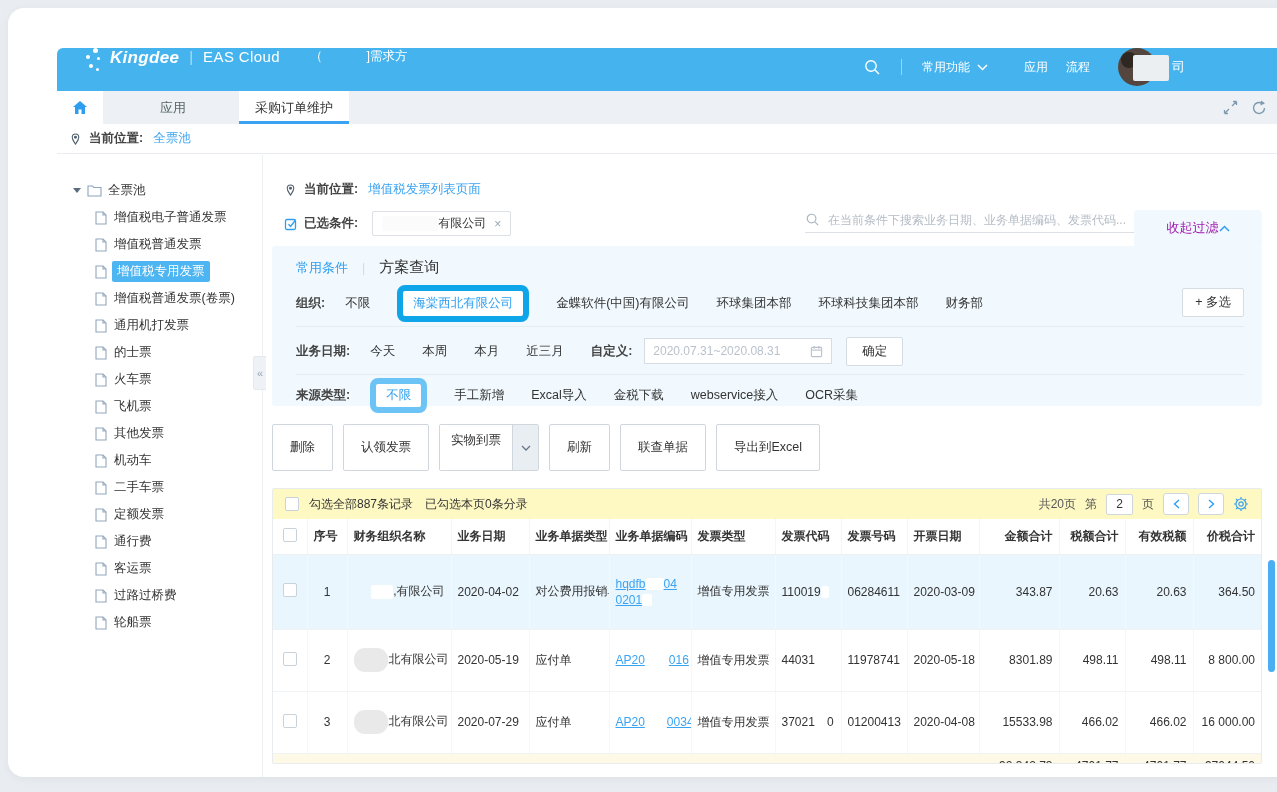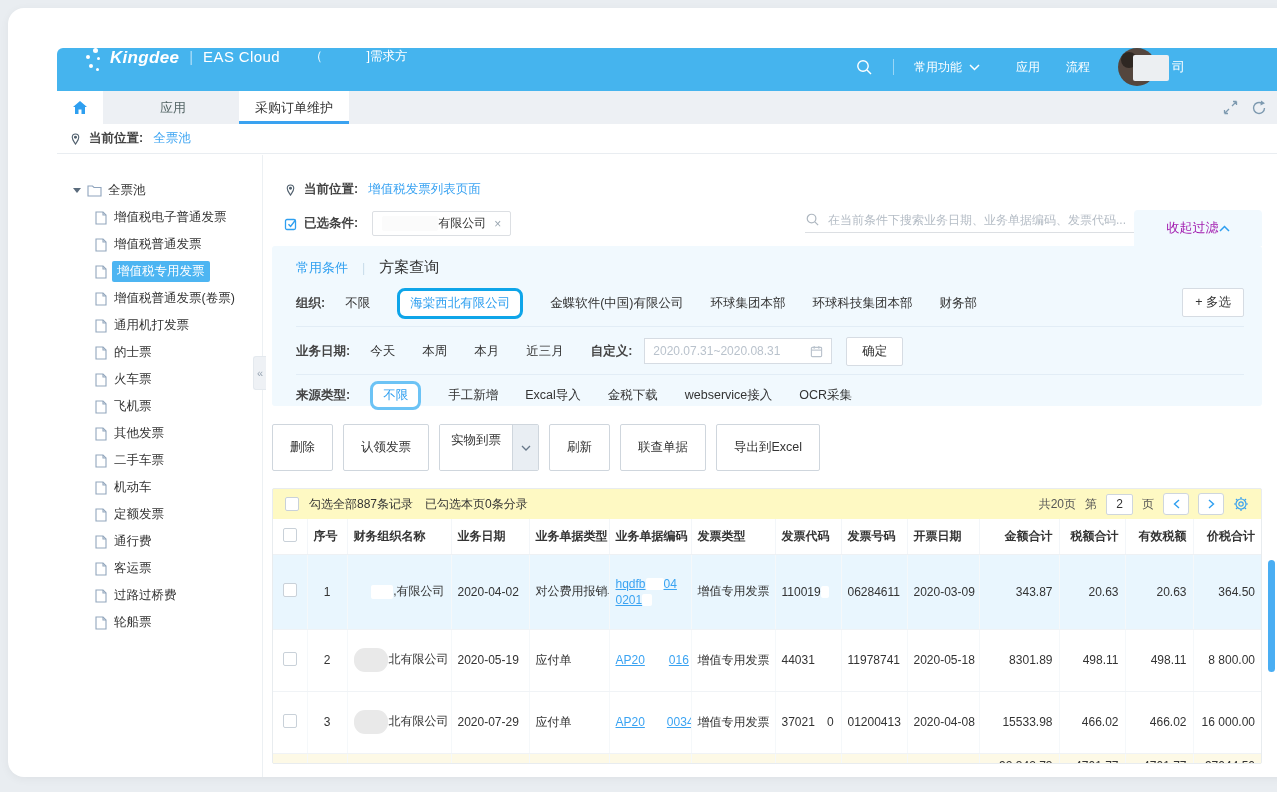--- a/index.html
+++ b/index.html
@@ -65,21 +65,21 @@
 .collapse{position:absolute;left:862px;top:55px;width:128px;height:36px;background:#f1f9fe;border-radius:4px 4px 0 0;display:flex;align-items:center;justify-content:center;color:#a21caf;font-size:13px;font-weight:500;cursor:pointer}
 
 .fpanel{position:absolute;left:0;top:91px;width:990px;height:160px;background:#f1f9fe;border-radius:3px;font-size:12.5px}
 .f-tabs{position:absolute;left:24px;top:12px;display:flex;align-items:center}
 .f-tabs .t1{color:#2e9ff0;font-size:13px;font-weight:500}
 .f-tabs .dv{color:#c8dcea;margin:0 14px}
 .f-tabs .t2{color:#333;font-size:15px}
 .frow{position:absolute;left:24px;right:110px;display:flex;align-items:center}
 .frow .flbl{font-weight:700;color:#444;margin-right:20px}
 .fopt{margin-right:27px;color:#333;cursor:pointer}
-.fsel{border:3px solid #0ea5e9;color:#2e9ff0;background:#fff;border-radius:8px;padding:4px 10px;margin-right:27px;cursor:pointer}
+.fsel{border:6px solid #0ea5e9;color:#2e9ff0;background:#fff;border-radius:8px;padding:4px 10px;margin-right:27px;cursor:pointer}
 .f-org{top:42px;height:30px}
 .f-date{top:90px;height:30px}
 .f-src{top:136px;height:26px}
 .fhr{position:absolute;left:24px;right:18px;border-top:1px solid #e2edf6}
 .multi{position:absolute;right:18px;top:42px;border:1px solid #d6dce3;background:#fff;border-radius:2px;padding:5px 12px;font-size:12.5px;color:#333;cursor:pointer}
 .dinput{width:188px;height:26px;background:#fff;border:1px solid #d6dce3;border-radius:0;display:flex;align-items:center;padding:0 8px;color:#b9c2cc;font-size:12px;margin-right:14px}
 .dinput span{flex:1}
 .fbtn{border:1px solid #d6dce3;background:#fff;border-radius:2px;padding:5px 15px;font-size:12.5px;color:#333;cursor:pointer}
 
 .actions{position:absolute;left:0;top:269px;display:flex;gap:10px}
@@ -140,21 +140,21 @@
         <line x1="12" y1="12" x2="16" y2="16" stroke="#fff" stroke-width="1.4"></line>
       </svg>
     <span class="tb-div"></span>
     <span class="tb-item">
       <span>常用功能</span>
       <svg class="ico" style="margin-left:7px" width="11" height="7" viewBox="0 0 11 7">
           <polyline points="1,1 5.5,5.5 10,1" fill="none" stroke="#fff" stroke-width="1.5"></polyline>
         </svg>
     </span>
     <span class="tb-item" style="margin-left:36px">应用</span>
-    <span class="tb-item" style="margin-left:26px">流程</span>
+    <span class="tb-item" style="margin-left:18px">流程</span>
     <span class="avatar">
         <span class="ph"></span>
         <span class="redact-av"></span>
       </span>
     <span class="user-frag">司</span>
   </span>
 </div>
 
 <div class="tabbar">
   <span class="tab-home">
@@ -259,28 +259,28 @@
         <path d="M1 1 H8 L11 4 V13 H1 Z" fill="none" stroke="#93a7bd" stroke-width="1.1"></path>
         <path d="M8 1 V4 H11" fill="none" stroke="#93a7bd" stroke-width="1.1"></path>
       </svg>
       <span class="tl">其他发票</span>
     </div>
   <div class="ti">
       <svg class="ico" width="12" height="14" viewBox="0 0 12 14">
         <path d="M1 1 H8 L11 4 V13 H1 Z" fill="none" stroke="#93a7bd" stroke-width="1.1"></path>
         <path d="M8 1 V4 H11" fill="none" stroke="#93a7bd" stroke-width="1.1"></path>
       </svg>
+      <span class="tl">机动车</span>
+    </div>
+  <div class="ti">
+      <svg class="ico" width="12" height="14" viewBox="0 0 12 14">
+        <path d="M1 1 H8 L11 4 V13 H1 Z" fill="none" stroke="#93a7bd" stroke-width="1.1"></path>
+        <path d="M8 1 V4 H11" fill="none" stroke="#93a7bd" stroke-width="1.1"></path>
+      </svg>
       <span class="tl">二手车票</span>
-    </div>
-  <div class="ti">
-      <svg class="ico" width="12" height="14" viewBox="0 0 12 14">
-        <path d="M1 1 H8 L11 4 V13 H1 Z" fill="none" stroke="#93a7bd" stroke-width="1.1"></path>
-        <path d="M8 1 V4 H11" fill="none" stroke="#93a7bd" stroke-width="1.1"></path>
-      </svg>
-      <span class="tl">机动车</span>
     </div>
   <div class="ti">
       <svg class="ico" width="12" height="14" viewBox="0 0 12 14">
         <path d="M1 1 H8 L11 4 V13 H1 Z" fill="none" stroke="#93a7bd" stroke-width="1.1"></path>
         <path d="M8 1 V4 H11" fill="none" stroke="#93a7bd" stroke-width="1.1"></path>
       </svg>
       <span class="tl">定额发票</span>
     </div>
   <div class="ti">
       <svg class="ico" width="12" height="14" viewBox="0 0 12 14">

